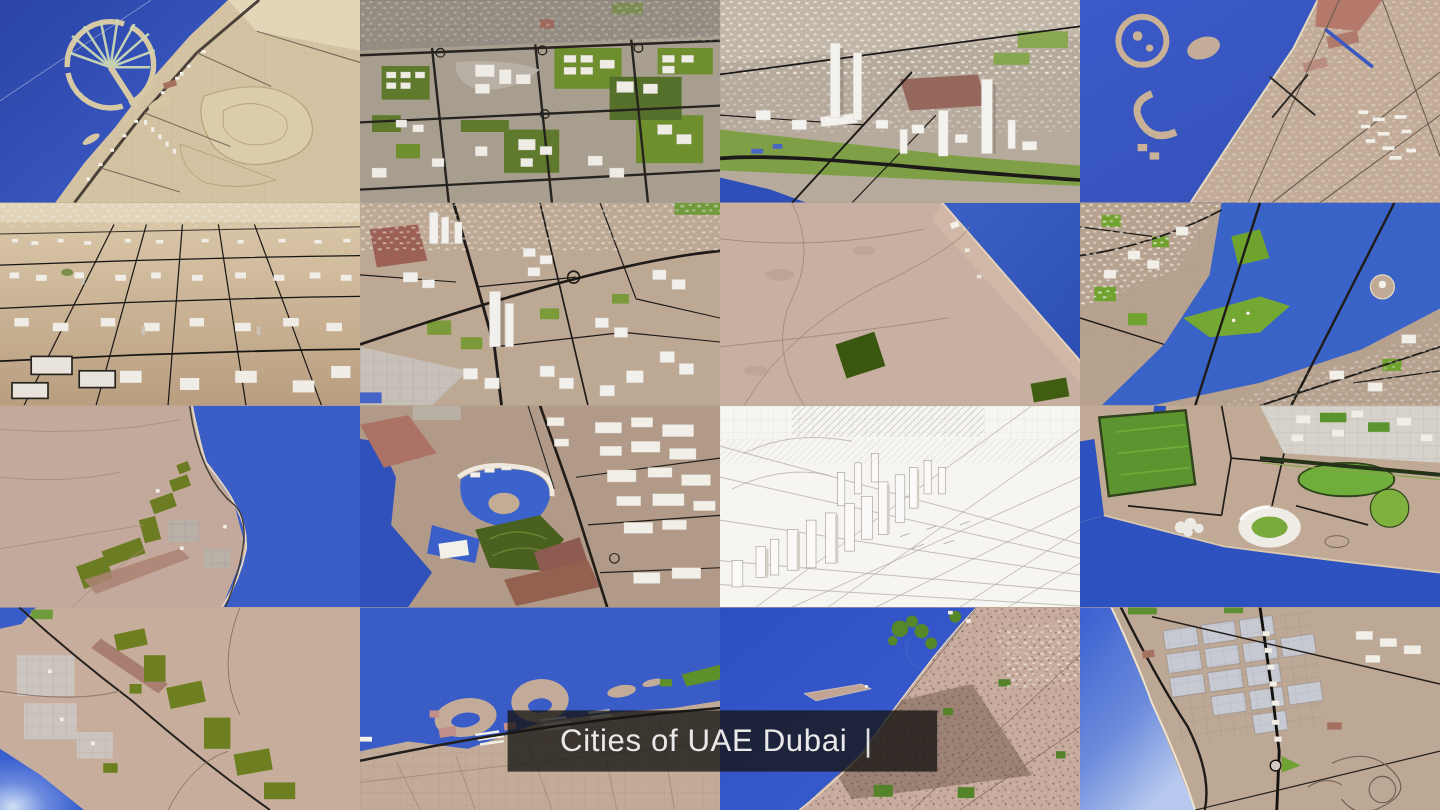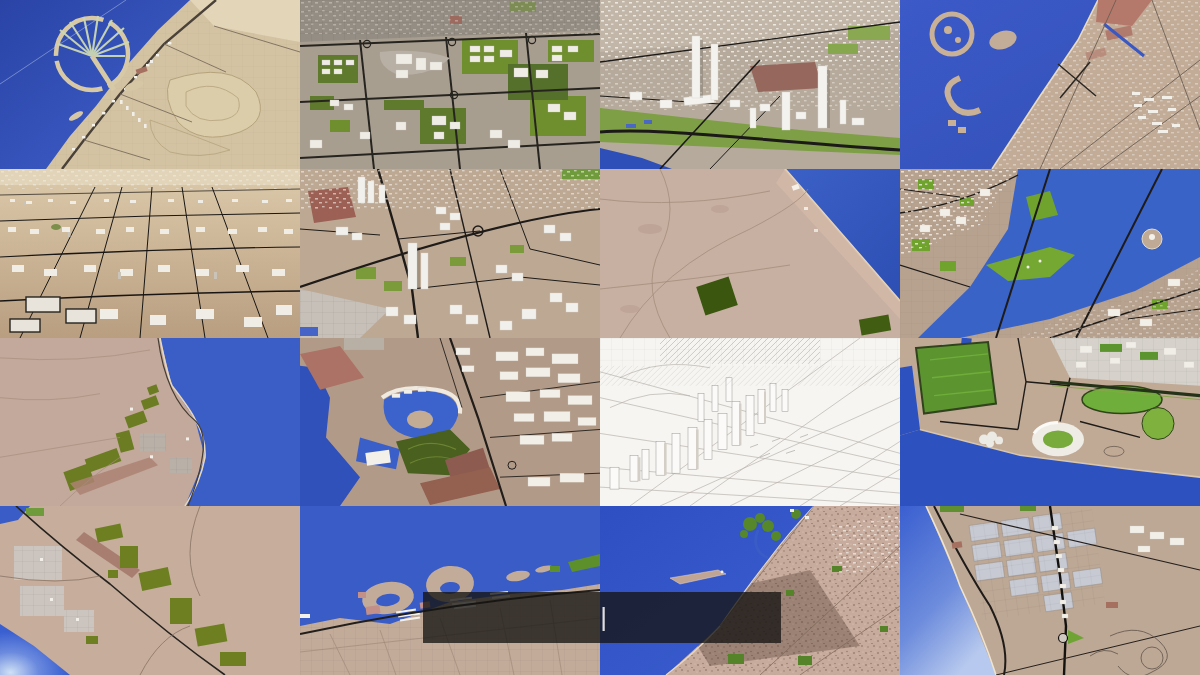--- a/index.html
+++ b/index.html
@@ -822,16 +822,17 @@
           <rect x="238" y="40" width="12" height="6"></rect>
       </g>
       <g fill="#a5705f">
           <rect x="52" y="36" width="10" height="6" transform="rotate(-8 57 39)"></rect>
           <rect x="206" y="96" width="12" height="6"></rect>
         </g>
     </svg>
   </figure>
 
   <div id="caption">
+    <span>Cities of UAE Dubai</span>
     <span class="sep">|</span>
   </div>
 
 </div>
 
 </body></html>

